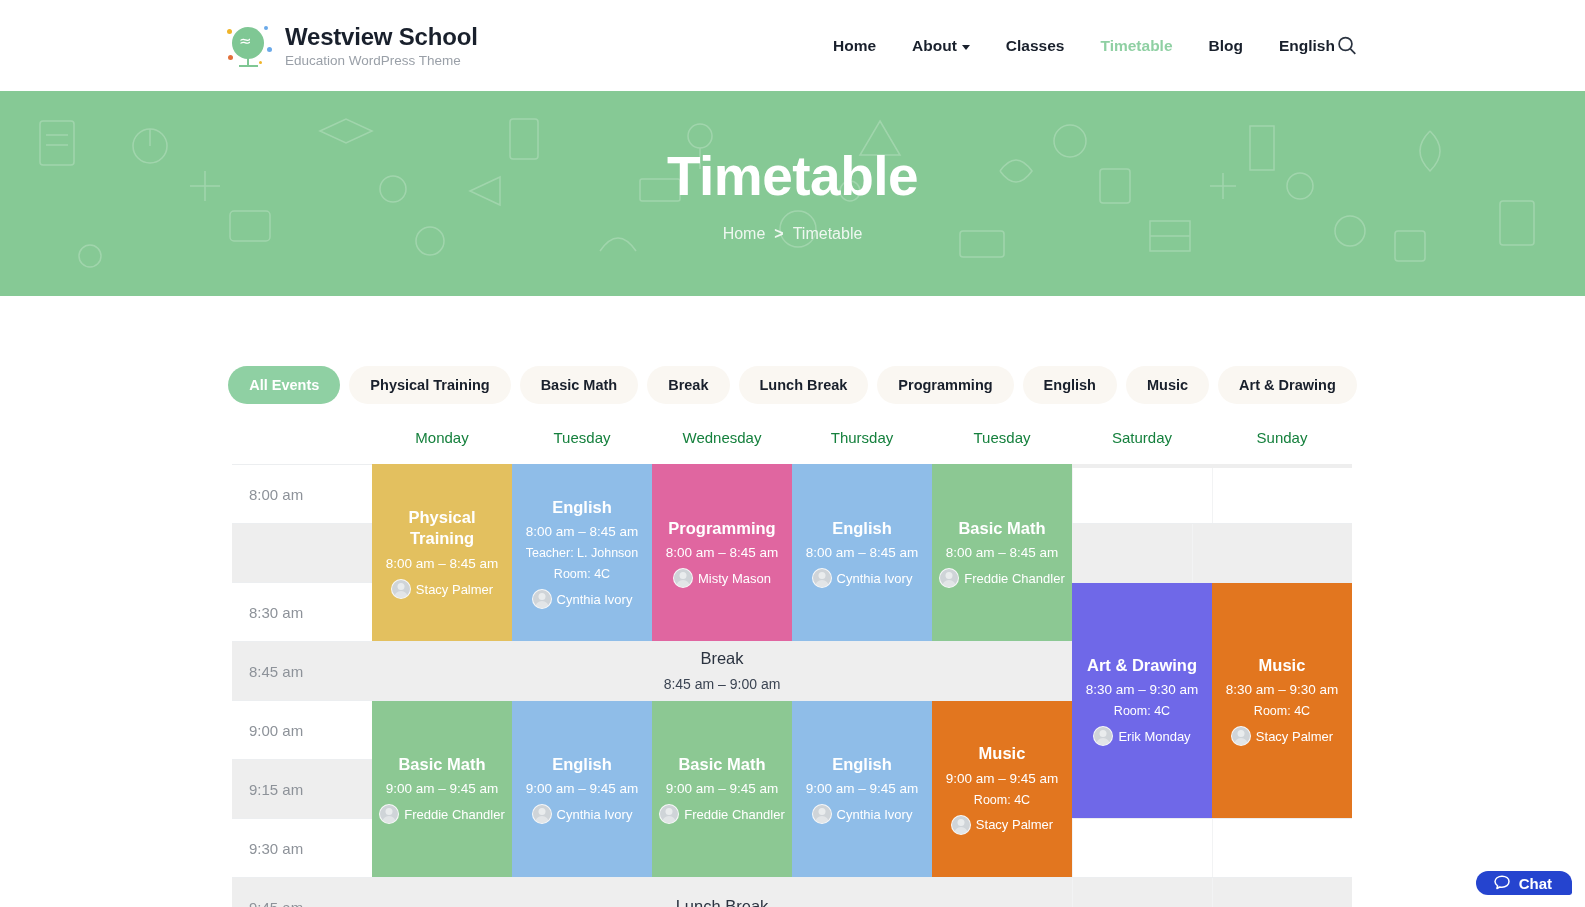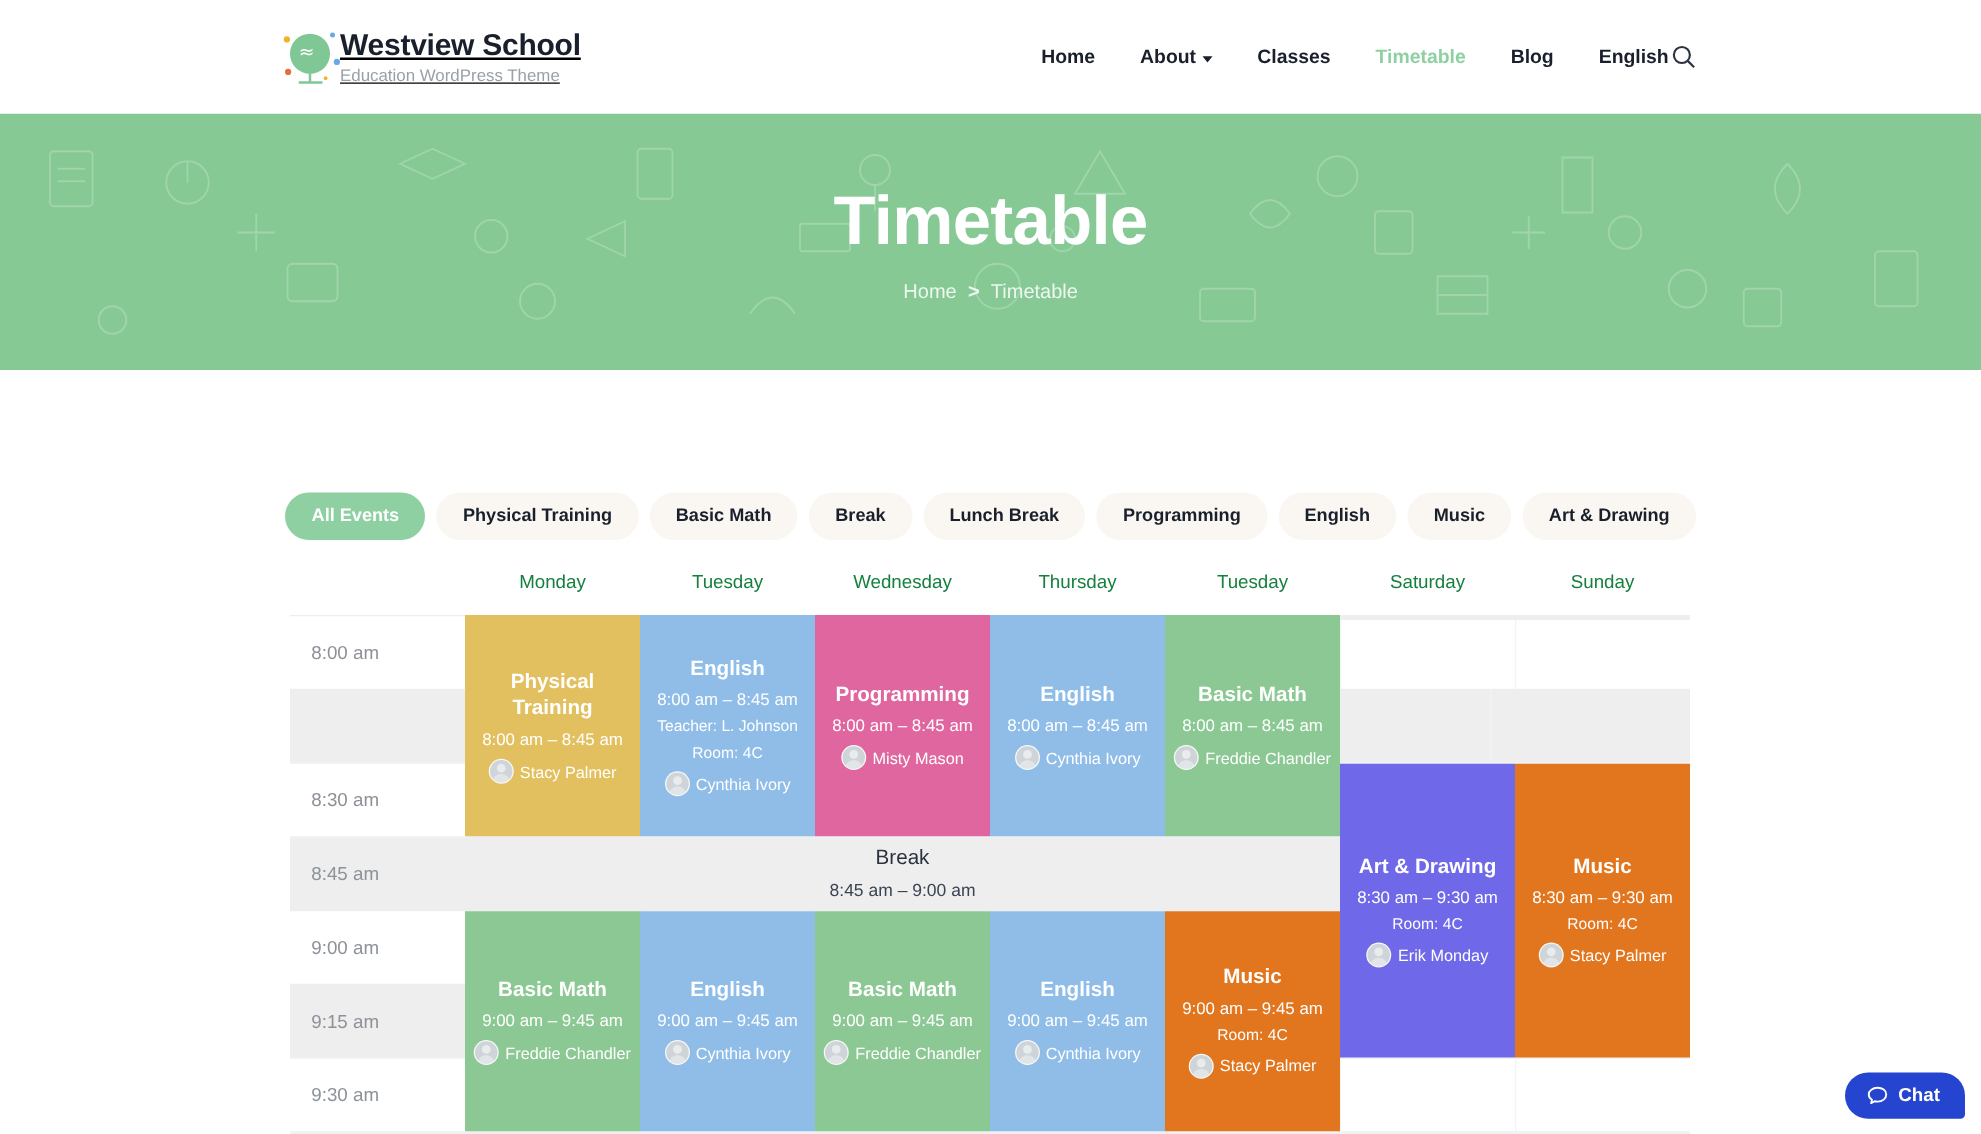--- a/index.html
+++ b/index.html
@@ -38,21 +38,21 @@
     font-family: "DejaVu Sans", sans-serif;
   }
   .logo-stem {
     position: absolute; left: 21px; top: 34px;
     width: 2px; height: 9px; background: #7fc794;
   }
   .logo-base {
     position: absolute; left: 13px; top: 42px;
     width: 19px; height: 2px; background: #7fc794;
   }
-  .brand-text { margin-left: 0; text-decoration: underline; }
+  .brand-text { margin-left: 13px; }
   .brand-title {
     font-size: 24px; font-weight: bold; color: #19202c;
     letter-spacing: -0.2px; line-height: 1.15;
   }
   .brand-sub { font-size: 13.5px; color: #9aa0a8; margin-top: 2px; }
 
   .nav {
     position: absolute; left: 815px; top: 0; height: 91px;
     display: flex; align-items: center; gap: 0;
   }
@@ -99,21 +99,20 @@
     margin-top: 70px;
     display: flex; justify-content: center; align-items: center;
     gap: 9px;
   }
   .pill {
     height: 38px; padding: 0 21px; border-radius: 19px;
     background: #faf7f2; color: #19202c;
     font-size: 14.5px; font-weight: bold;
     display: flex; align-items: center; cursor: pointer;
     white-space: nowrap;
-    margin-top: 28px;
   }
   .pill.active { background: #8fd0a3; color: #ffffff; }
 
   
   .tt-wrap { margin-top: 23px; padding: 0 232px; position: relative; }
   .tt {
     width: 1120px; position: relative;
   }
   .tt-head { display: flex; height: 37px; }
   .tt-head .hcell {
@@ -191,21 +190,21 @@
   .ev.bar {
     width: 700px; background: #eeeeee; color: #2b3340;
     justify-content: center;
   }
   .ev.bar .ev-title { font-size: 16.5px; font-weight: normal; }
   .ev.bar .ev-time { font-size: 14px; color: #3b4452; margin-top: 6px; }
 
   
   .chat {
     position: absolute; right: 13px; bottom: 12px;
-    height: 37px; padding: 0 20px 0 17px;
+    height: 24px; padding: 0 20px 0 17px;
     background: #2544cf; border-radius: 20px 20px 4px 20px;
     display: flex; align-items: center; gap: 8px;
     color: #ffffff; font-size: 15px; font-weight: bold;
     cursor: pointer; z-index: 60;
   }
 </style>
 </head>
 <body>
 
 <div class="header">

